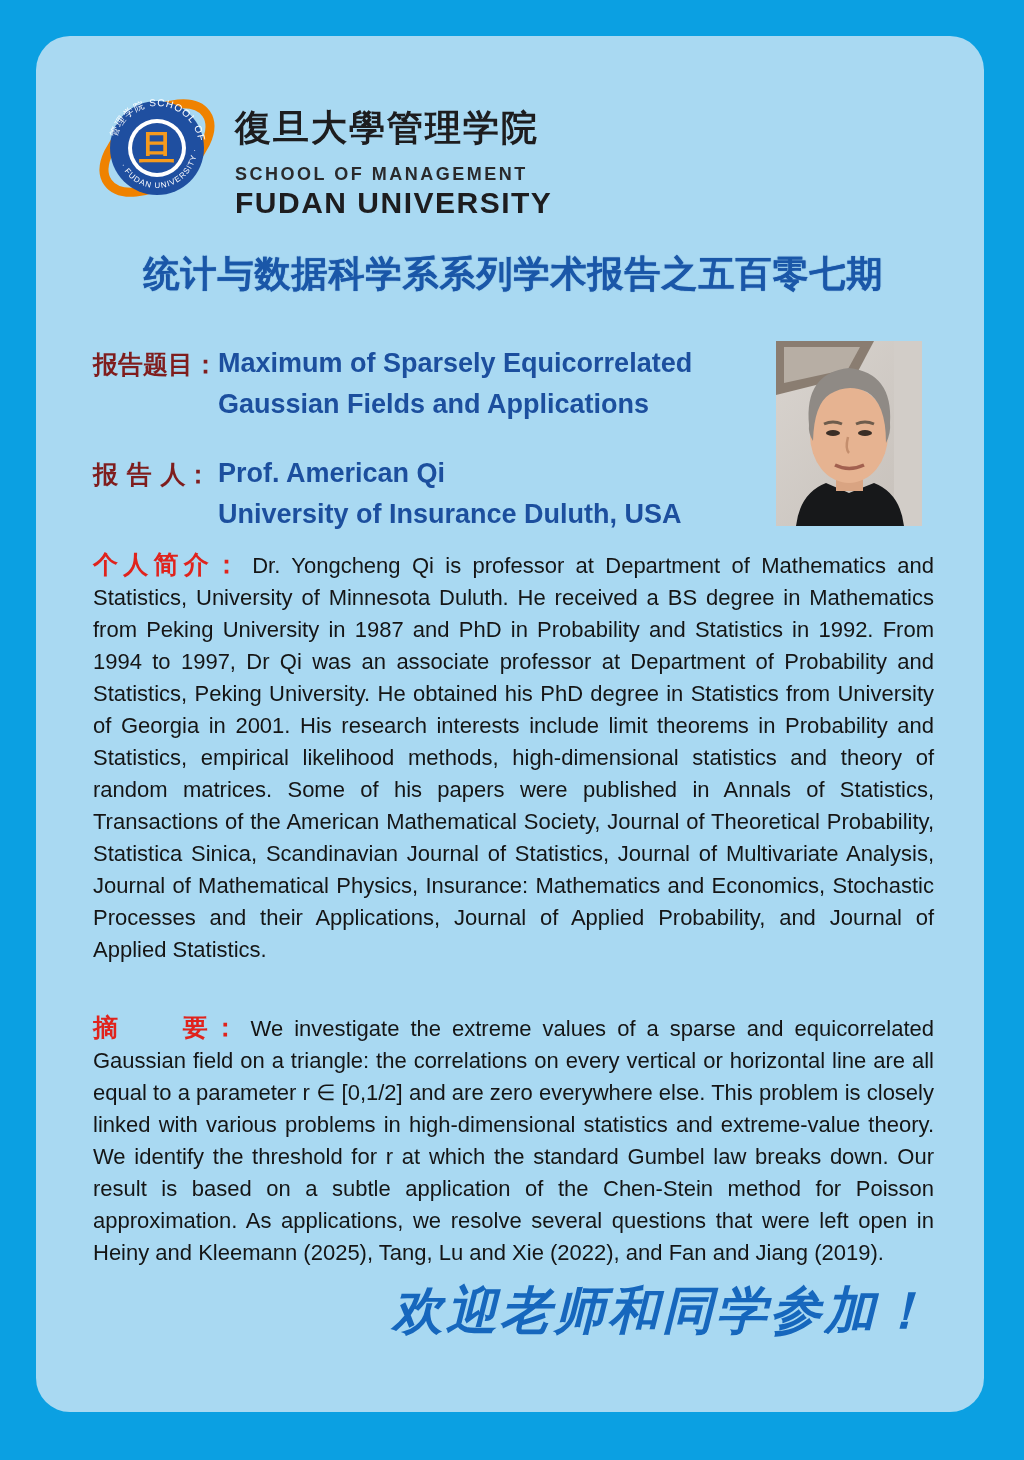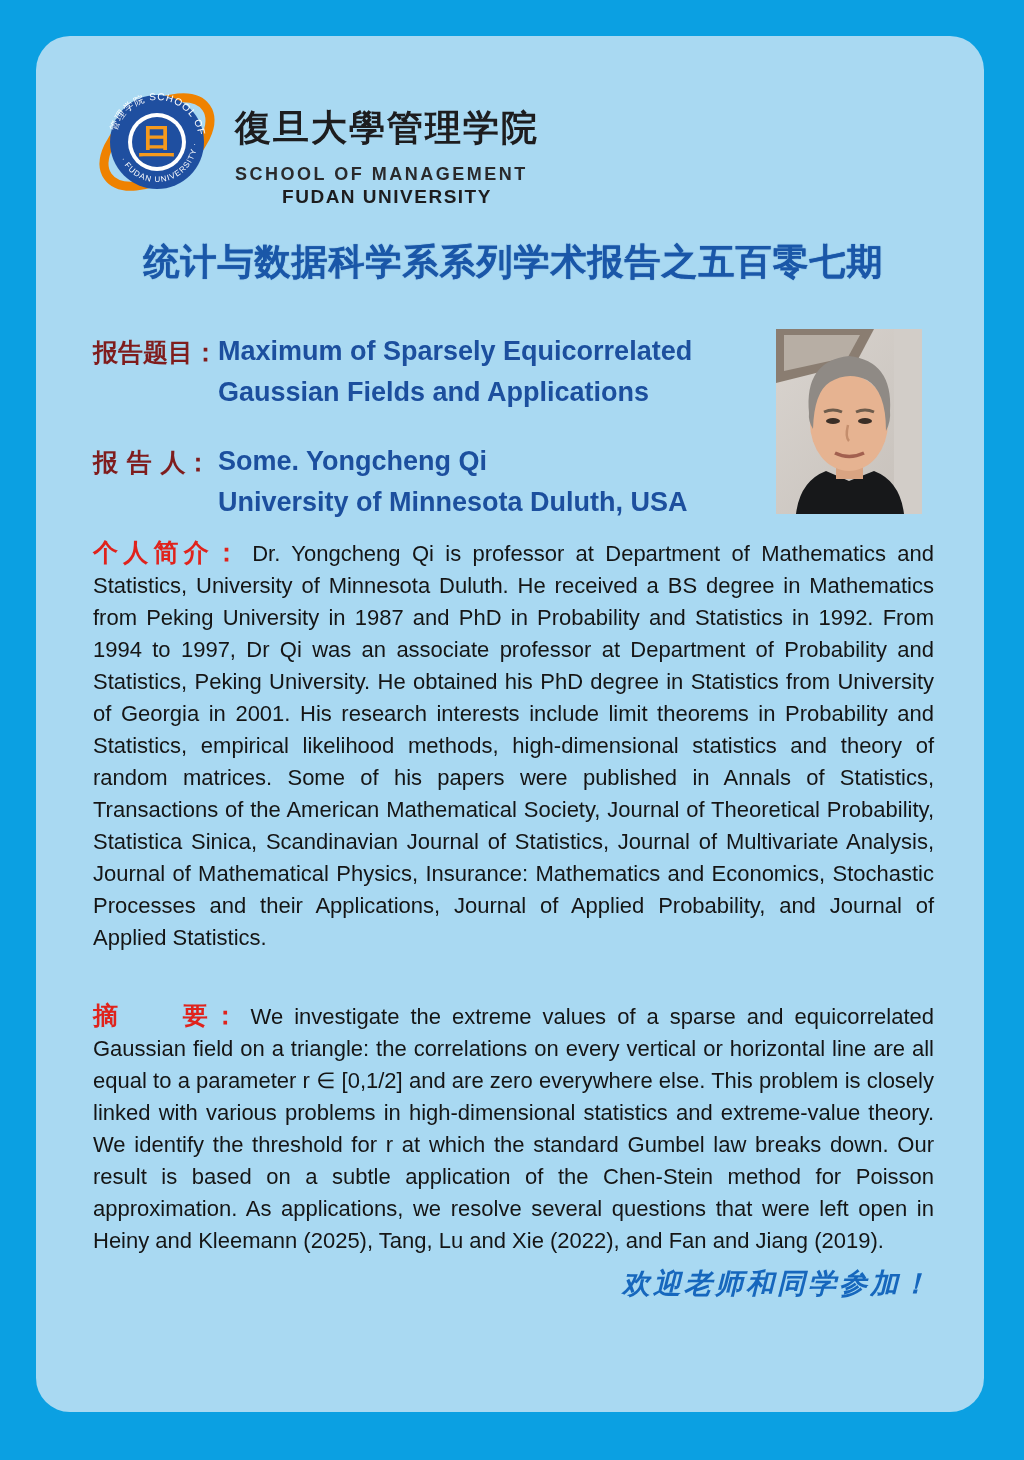--- a/index.html
+++ b/index.html
@@ -30,21 +30,21 @@
   .logo-cn {
     font-family:Liberation Sans, sans-serif;
     font-size:36px; font-weight:bold; color:#1d1d1f;
     letter-spacing:2px; line-height:44px;margin-top:31px;
   }
   .logo-en1 {
     font-size:18px; font-weight:bold; color:#2a2a2c;
     letter-spacing:2.5px; margin-top:14px;
   }
   .logo-en2 {
-    font-size:19px; font-weight:bold; color:#1d1d1f;
+    font-size:30px; font-weight:bold; color:#1d1d1f;
     letter-spacing:1.5px; margin-top:1px;text-align:center;
   }
 
   
   .poster-title {
     margin-top:30px;
     text-align:center;
     font-size:36px; font-weight:bold;
     color:#1a57a8;
     letter-spacing:1px;
@@ -92,21 +92,21 @@
   
   .schedule { margin-top:26px; font-size:25px; color:#141414; }
   .schedule-row { line-height:38px; white-space:nowrap; }
   .schedule-label { letter-spacing:0.5px; }
 
   
   .welcome {
     margin-top:8px;
     text-align:right;
     font-family:"DejaVu Serif", serif;
-    font-size:28px; font-weight:bold; font-style:italic;
+    font-size:51px; font-weight:bold; font-style:italic;
     color:#1667bd;
     letter-spacing:3px;
     padding-right:2px;
   }
 </style>
 </head>
 <body>
 
 <div class="poster">
   <div class="panel">
@@ -165,22 +165,22 @@
         </svg>
 
         <div class="field-row">
           <div class="field-label">报告题目：</div>
           <div class="field-value">Maximum of Sparsely Equicorrelated Gaussian Fields and Applications</div>
         </div>
 
         <div class="field-row">
           <div class="field-label">报 告 人：</div>
           <div class="field-value">
-            <div>Some. Yongcheng Qi</div>
-            <div>University of Minnesota Duluth, USA</div>
+            <div>Prof. American Qi</div>
+            <div>University of Insurance Duluth, USA</div>
           </div>
         </div>
 
         <p class="para bio-para"><span class="inline-label">个人简介：</span><span>Dr. Yongcheng Qi is professor at Department of Mathematics and Statistics, University of Minnesota Duluth. He received a BS degree in Mathematics from Peking University in 1987 and PhD in Probability and Statistics in 1992. From 1994 to 1997, Dr Qi was an associate professor at Department of Probability and Statistics, Peking University. He obtained his PhD degree in Statistics from University of Georgia in 2001. His research interests include limit theorems in Probability and Statistics, empirical likelihood methods, high-dimensional statistics and theory of random matrices. Some of his papers were published in Annals of Statistics, Transactions of the American Mathematical Society, Journal of Theoretical Probability, Statistica Sinica, Scandinavian Journal of Statistics, Journal of Multivariate Analysis, Journal of Mathematical Physics, Insurance: Mathematics and Economics, Stochastic Processes and their Applications, Journal of Applied Probability, and Journal of Applied Statistics.</span></p>
 
         <p class="para abstract-para"><span class="inline-label">摘　　要：</span><span>We investigate the extreme values of a sparse and equicorrelated Gaussian field on a triangle: the correlations on every vertical or horizontal line are all equal to a parameter r ∈ [0,1/2] and are zero everywhere else. This problem is closely linked with various problems in high-dimensional statistics and extreme-value theory. We identify the threshold for r at which the standard Gumbel law breaks down. Our result is based on a subtle application of the Chen-Stein method for Poisson approximation. As applications, we resolve several questions that were left open in Heiny and Kleemann (2025), Tang, Lu and Xie (2022), and Fan and Jiang (2019).</span></p>
 
 
         <div class="welcome">欢迎老师和同学参加！</div>
 

